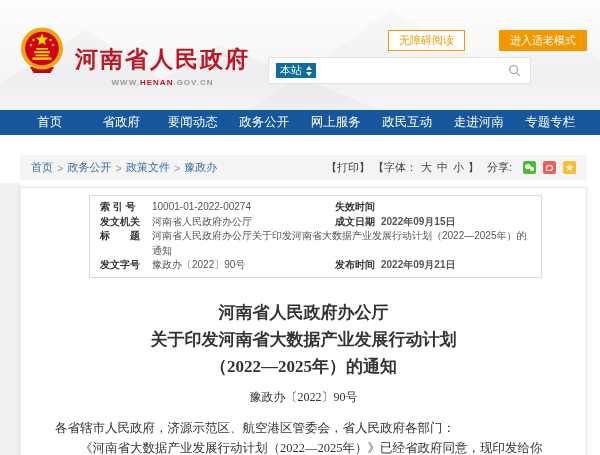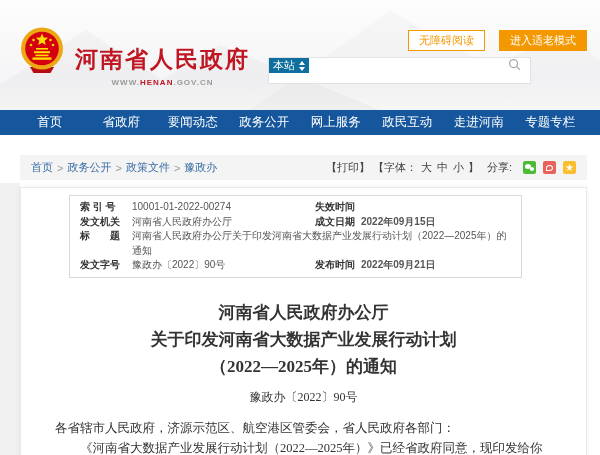--- a/index.html
+++ b/index.html
@@ -18,32 +18,32 @@
   .mountain.m1 { left:-40px; width:420px; height:100px; background:rgba(150,150,160,0.07);
     clip-path:polygon(0 100%,30% 20%,48% 70%,62% 35%,100% 100%); }
   .mountain.m2 { left:250px; width:400px; height:110px; background:rgba(150,150,160,0.05);
     clip-path:polygon(0 100%,35% 10%,60% 60%,80% 30%,100% 100%); }
   .logo-group { position:absolute; left:20px; top:27px; display:flex; align-items:flex-start; }
   .emblem { width:44px; height:47px; }
   .site-text { margin-left:11px; }
   .site-title { color:#c01622; font-size:23px; font-weight:bold; letter-spacing:2px; line-height:1.2; margin-top:19px; }
   .site-url { color:#9a9a9a; font-size:8px; letter-spacing:1px; text-align:center; margin-top:4px;font-weight:bold; }
   .site-url b { color:#c01622; }
-  .header-buttons { position:absolute; top:30px; right:13px; display:flex; }
+  .header-buttons { position:absolute; top:30px; right:13px; display:flex;gap:20px; }
   .btn-accessibility {
     background:#fff; border:1px solid #f39800; color:#f39800;
     font-size:11px; height:21px; line-height:19px; padding:0 10px; cursor:pointer;
   }
   .btn-elder {
     background:#f39800; border:1px solid #f39800; color:#fff;
     font-size:11px; height:21px; line-height:19px; padding:0 10px; cursor:pointer;margin-left:14px;
   }
   .searchbar {
     position:absolute; left:268px; top:57px; width:263px; height:27px;
-    display:flex; align-items:flex-start; background:#fff; border:1px solid #e2e2e2;
+    display:flex; align-items:center; background:#fff; border:1px solid #e2e2e2;padding-left:7px;
   }
   .search-scope {
     background:#0e6e9e; color:#fff; font-size:11px; width:40px;
     display:flex; align-items:center; justify-content:center; gap:4px; cursor:pointer;
   }
   .scope-arrows { display:flex; flex-direction:column; align-items:center; }
   .arr-up { width:0; height:0; border-left:3px solid transparent; border-right:3px solid transparent;
     border-bottom:4px solid #fff; margin-bottom:2px; }
   .arr-down { width:0; height:0; border-left:3px solid transparent; border-right:3px solid transparent;
     border-top:4px solid #fff; }
@@ -76,21 +76,21 @@
   .share-wechat .bub2 { position:absolute; left:6.5px; top:5.5px; width:4.5px; height:4px; background:#fff; border-radius:50%; }
   .share-weibo { background:#e8615c; }
   .share-weibo .eye { width:7px; height:6px; border:1.3px solid #fff; border-radius:50% 50% 50% 0; }
   .share-qzone { background:#fbbe2e; color:#fff; font-size:10px; line-height:13px; }
   
   .card {
     position:absolute; top:187px; left:20px; width:567px; height:300px;
     background:#fff; border:1px solid #e9e9e9; box-shadow:0 0 7px rgba(0,0,0,0.06);
   }
   .meta-table {
-    margin:7px auto 0 48px; width:453px; border:1px solid #d9d9d9;
+    margin:7px auto 0 68px; width:453px; border:1px solid #d9d9d9;
     padding:4px 10px; font-size:10px; color:#555;
   }
   .mrow { display:flex; line-height:14.5px; }
   .mlabel { font-weight:bold; color:#333; white-space:pre; }
   .ml-left { width:52px; }
   .mv-left { width:183px; }
   .ml-right { width:46px; }
   .mv-right { flex:1;font-weight:bold; }
   .mv-wide { flex:1; }
   .doc { font-family:"Liberation Serif","DejaVu Serif",serif; color:#333; }

